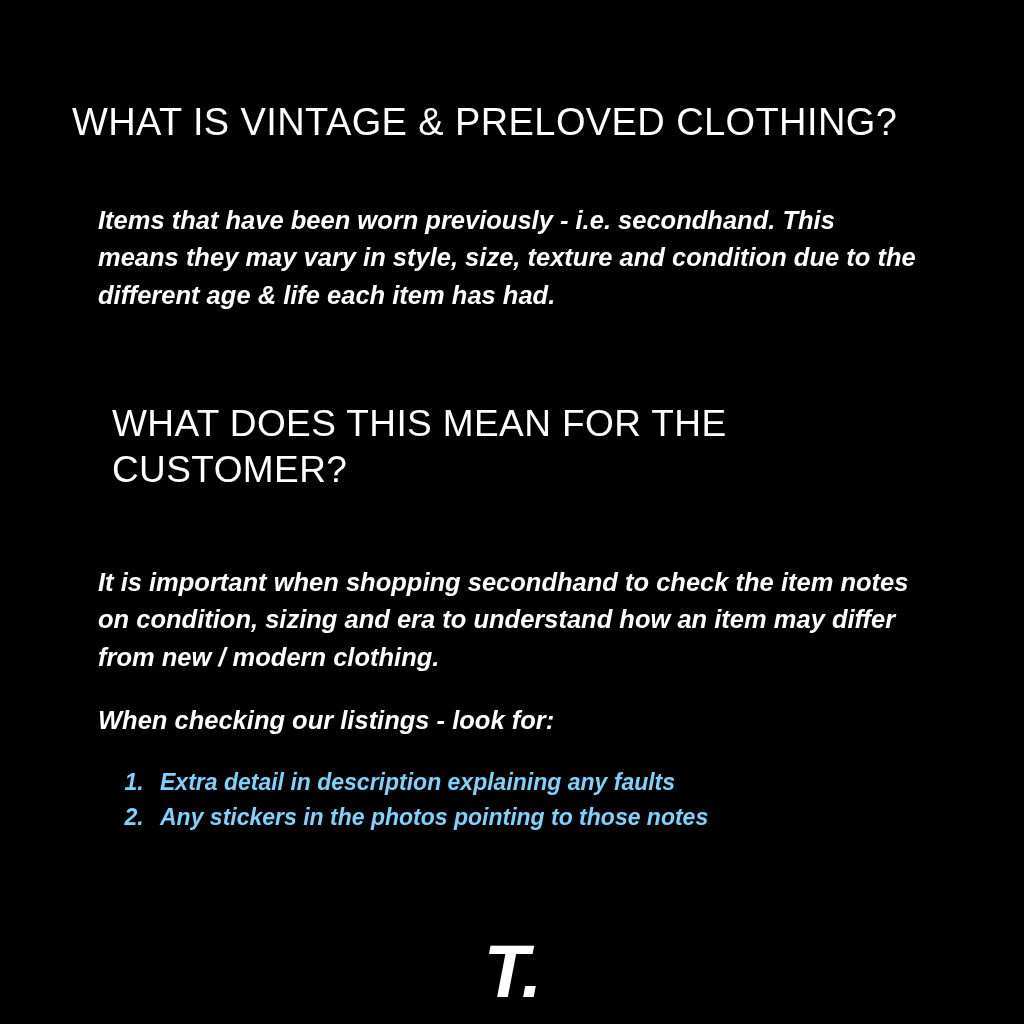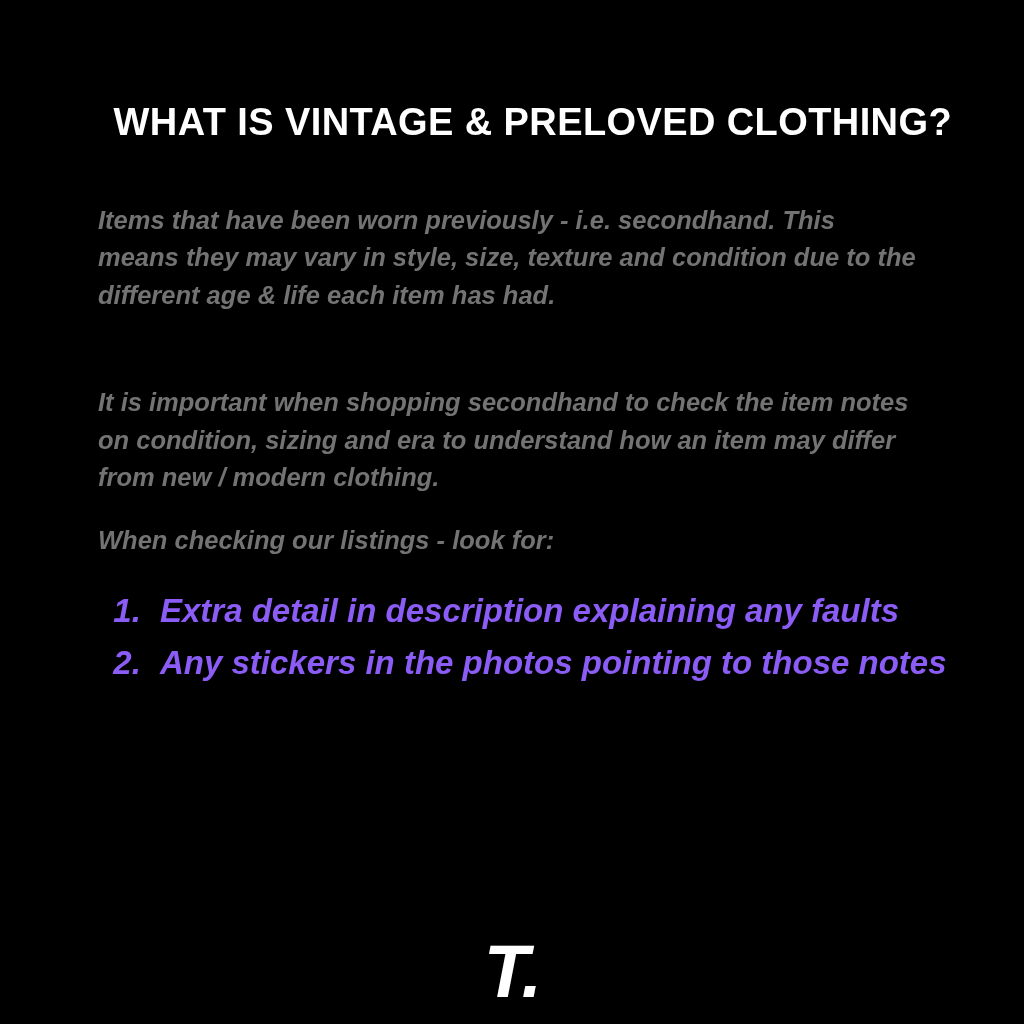--- a/index.html
+++ b/index.html
@@ -19,22 +19,22 @@
   .page {
     position: relative;
     width: 1024px;
     height: 1024px;
     background: #000000;
     box-sizing: border-box;
     padding: 0 72px;
   }
 
   .heading {
-    text-align: right;
-    font-weight: bold;
+    text-align: left;
+    font-weight: normal;
     font-style: normal;
     font-size: 38px;
     letter-spacing: 0.4px;
     line-height: 1.12;
     color: #ffffff;
   }
 
   #heading-1 {
     padding-top: 76px;
   }
@@ -45,21 +45,21 @@
     padding-right: 40px;
     font-size: 37px;
     line-height: 1.25;
   }
 
   .body-text {
     font-style: italic;
     font-weight: bold;
     font-size: 25.5px;
     line-height: 1.47;
-    color: #737373;
+    color: #ffffff;
     padding-left: 26px;
     padding-right: 30px;
   }
 
   #para-1 {
     margin-top: 58px;
   }
 
   #para-2 {
     margin-top: 70px;
@@ -67,23 +67,23 @@
 
   #para-3 {
     margin-top: 17px;
   }
 
   .list {
     margin: 20px 0 0 0;
     padding-left: 78px;
     font-style: italic;
     font-weight: bold;
-    font-size: 33px;
+    font-size: 23px;
     line-height: 1.55;
-    color: #8b5cf6;
+    color: #7dd3fc;
   }
   .list li {
     padding-left: 10px;
   }
 
   .logo-wrap {
     position: absolute;
     left: 0;
     right: 0;
     bottom: 40px;
@@ -103,20 +103,21 @@
 </style>
 </head>
 <body>
 
 <div class="page">
 
   <h1 class="heading" id="heading-1">WHAT IS VINTAGE &amp; PRELOVED CLOTHING?</h1>
 
   <p class="body-text" id="para-1">Items that have been worn previously - i.e. secondhand. This means they may vary in style, size, texture and condition due to the different age &amp; life each item has had.</p>
 
+  <h2 class="heading" id="heading-2">WHAT DOES THIS MEAN FOR THE CUSTOMER?</h2>
 
   <p class="body-text" id="para-2">It is important when shopping secondhand to check the item notes on condition, sizing and era to understand how an item may differ from new / modern clothing.</p>
 
   <p class="body-text" id="para-3">When checking our listings - look for:</p>
 
   <ol class="list">
     <li>Extra detail in description explaining any faults</li>
     <li>Any stickers in the photos pointing to those notes</li>
   </ol>
 

